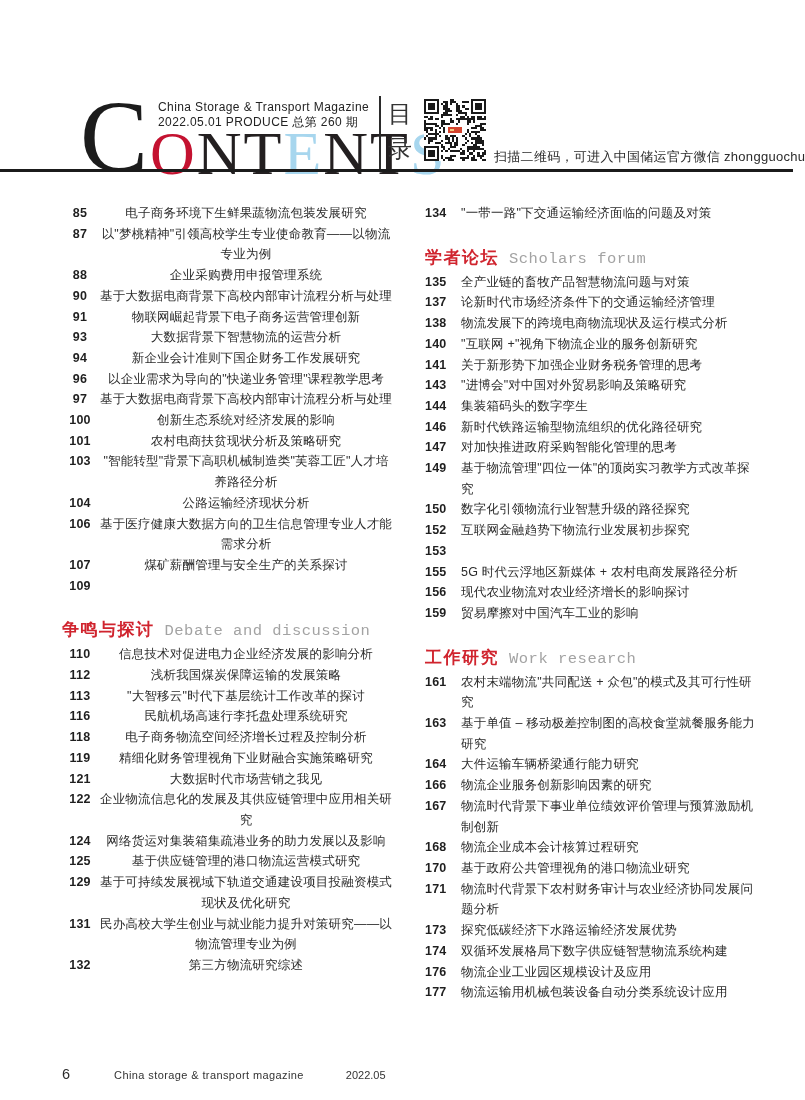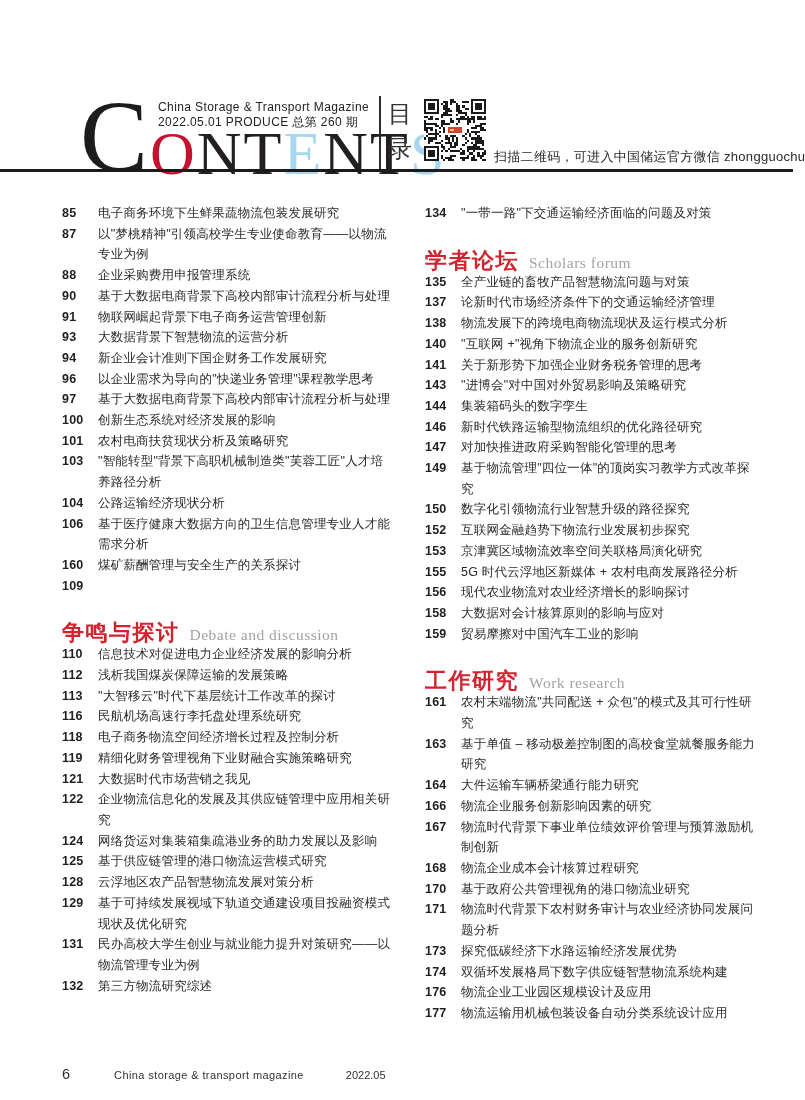--- a/index.html
+++ b/index.html
@@ -28,32 +28,32 @@
   .toc-vertical {
     position:absolute; left:386px; top:97px; width:28px; text-align:center;
     font-family:"Liberation Serif","DejaVu Serif",serif;
     font-size:24px; line-height:35px; color:#333;
   }
   .qr { position:absolute; left:424px; top:99px; width:62px; height:62px; }
   .qr-caption { position:absolute; left:494px; top:148px; font-size:13px; letter-spacing:0.3px; color:#2b2b2b; white-space:nowrap;text-align:right; }
   .head-rule { position:absolute; left:0; top:169px; width:793px; height:2.5px; background:#1b1b1b; }
   
   .col { position:absolute; top:203px; }
-  .col-left  { left:62px;  width:332px; }
+  .col-left  { left:62px;  width:332px;text-align:center; }
   .col-right { left:425px; width:333px; }
   .row { display:flex; align-items:flex-start; }
   .pg {
     flex:0 0 36px; font-weight:700; font-size:12.5px; line-height:20.7px;
     color:#1f1f1f; letter-spacing:0.2px;
   }
   .ttl { flex:1; font-size:12.5px; line-height:20.7px; color:#2b2b2b; letter-spacing:0.2px; }
   .sec { margin-top:22px; margin-bottom:2px; height:24px; display:flex; align-items:baseline; white-space:nowrap; }
-  .sec-cn { color:#d0242e; font-weight:700; font-size:22px; letter-spacing:1.5px; }
+  .sec-cn { color:#d0242e; font-weight:700; font-size:17px; letter-spacing:1.5px; }
   .sec-en {
-    margin-left:10px; font-family:Liberation Serif, serif;
+    margin-left:10px; font-family:Liberation Mono, monospace;
     font-size:15.5px; color:#a3a3a3; letter-spacing:0.5px;
   }
   
   .footer { position:absolute; left:62px; top:1066px; display:flex; align-items:baseline; font-size:11px; color:#333; }
   .footer .pgno { font-size:14.5px; margin-right:44px; color:#2b2b2b; }
   .footer .mag  { letter-spacing:0.4px; margin-right:42px; }
 </style>
 </head>
 <body>
 
@@ -436,21 +436,21 @@
         </div>
         <div class="row">
           <span class="pg">104</span>
           <span class="ttl">公路运输经济现状分析</span>
         </div>
         <div class="row">
           <span class="pg">106</span>
           <span class="ttl">基于医疗健康大数据方向的卫生信息管理专业人才能需求分析</span>
         </div>
         <div class="row">
-          <span class="pg">160</span>
+          <span class="pg">107</span>
           <span class="ttl">煤矿薪酬管理与安全生产的关系探讨</span>
         </div>
         <div class="row">
           <span class="pg">109</span>
         </div>
         <div class="sec">
           <span class="sec-cn">争鸣与探讨</span>
           <span class="sec-en">Debate and discussion</span>
         </div>
         <div class="row">
@@ -487,24 +487,20 @@
         </div>
         <div class="row">
           <span class="pg">124</span>
           <span class="ttl">网络货运对集装箱集疏港业务的助力发展以及影响</span>
         </div>
         <div class="row">
           <span class="pg">125</span>
           <span class="ttl">基于供应链管理的港口物流运营模式研究</span>
         </div>
         <div class="row">
-          <span class="pg">128</span>
-          <span class="ttl">云浮地区农产品智慧物流发展对策分析</span>
-        </div>
-        <div class="row">
           <span class="pg">129</span>
           <span class="ttl">基于可持续发展视域下轨道交通建设项目投融资模式现状及优化研究</span>
         </div>
         <div class="row">
           <span class="pg">131</span>
           <span class="ttl">民办高校大学生创业与就业能力提升对策研究——以物流管理专业为例</span>
         </div>
         <div class="row">
           <span class="pg">132</span>
           <span class="ttl">第三方物流研究综述</span>
@@ -562,33 +558,28 @@
         <div class="row">
           <span class="pg">150</span>
           <span class="ttl">数字化引领物流行业智慧升级的路径探究</span>
         </div>
         <div class="row">
           <span class="pg">152</span>
           <span class="ttl">互联网金融趋势下物流行业发展初步探究</span>
         </div>
         <div class="row">
           <span class="pg">153</span>
-          <span class="ttl">京津冀区域物流效率空间关联格局演化研究</span>
         </div>
         <div class="row">
           <span class="pg">155</span>
           <span class="ttl">5G 时代云浮地区新媒体 + 农村电商发展路径分析</span>
         </div>
         <div class="row">
           <span class="pg">156</span>
           <span class="ttl">现代农业物流对农业经济增长的影响探讨</span>
-        </div>
-        <div class="row">
-          <span class="pg">158</span>
-          <span class="ttl">大数据对会计核算原则的影响与应对</span>
         </div>
         <div class="row">
           <span class="pg">159</span>
           <span class="ttl">贸易摩擦对中国汽车工业的影响</span>
         </div>
         <div class="sec">
           <span class="sec-cn">工作研究</span>
           <span class="sec-en">Work research</span>
         </div>
         <div class="row">

